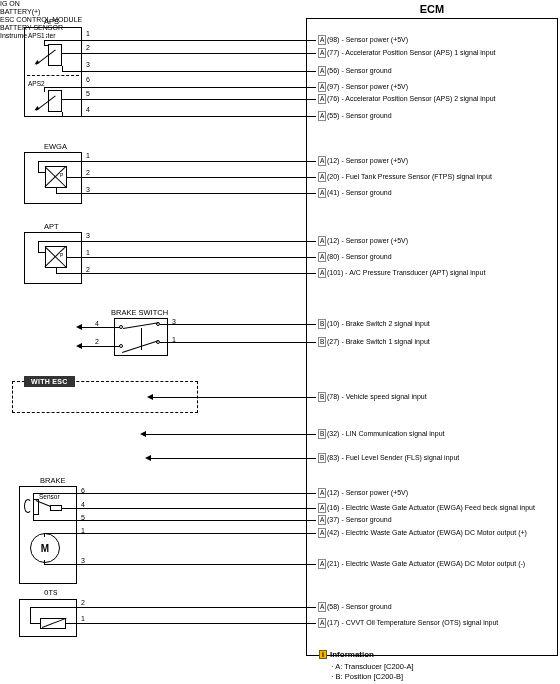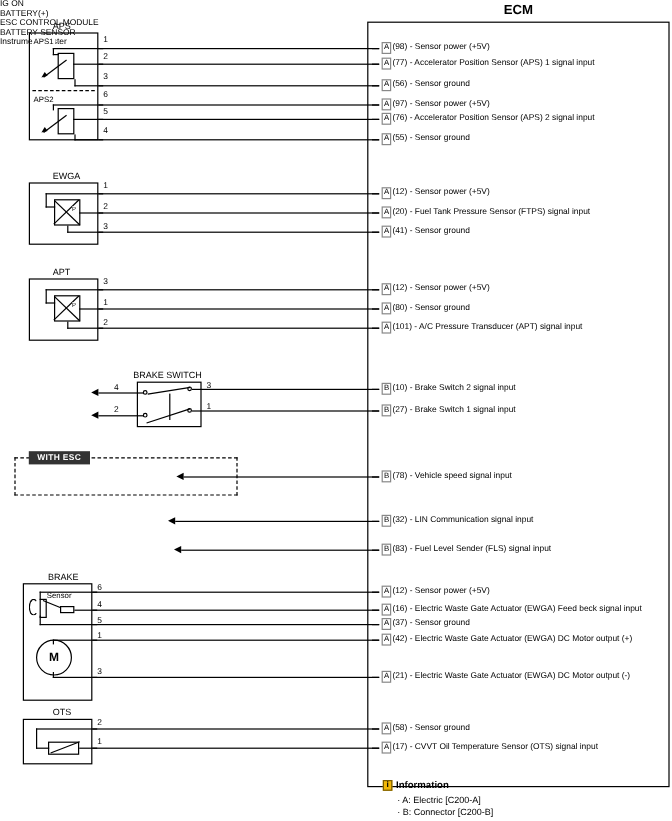--- a/index.html
+++ b/index.html
@@ -209,21 +209,21 @@
 <div class="pin" style="left:81px;top:501px;">4</div>
 <div class="pin" style="left:81px;top:514px;">5</div>
 <div class="pin" style="left:81px;top:527px;">1</div>
 <div class="pin" style="left:81px;top:557px;">3</div>
 <div class="wire" style="left:77px;top:493px;width:239px;"></div>
 <div class="wire" style="left:77px;top:508px;width:239px;"></div>
 <div class="wire" style="left:77px;top:520px;width:239px;"></div>
 <div class="wire" style="left:77px;top:533px;width:239px;"></div>
 <div class="wire" style="left:77px;top:564px;width:239px;"></div>
 
-<div class="conn-title" style="left:44px;top:589px;">OTS</div>
+<div class="conn-title" style="left:44px;top:589px;font-family:Liberation Mono, monospace;">OTS</div>
 <div class="conn" style="left:19px;top:599px;width:58px;height:38px;"></div>
 <div class="pot" style="left:40px;top:618px;width:26px;height:11px;"></div>
 <div class="diag" style="left:42px;top:627px;width:26px;transform:rotate(-21deg);"></div>
 <div class="wire" style="left:30px;top:607px;width:51px;"></div>
 <div class="vwire" style="left:30px;top:607px;height:17px;"></div>
 <div class="wire" style="left:30px;top:623px;width:11px;"></div>
 <div class="wire" style="left:66px;top:623px;width:15px;"></div>
 <div class="pin" style="left:81px;top:599px;">2</div>
 <div class="pin" style="left:81px;top:615px;">1</div>
 <div class="wire" style="left:77px;top:607px;width:239px;"></div>
@@ -299,14 +299,14 @@
     <div class="stub" style="left: 310px; top: 607px;"></div>
     <div class="code" style="left: 318px; top: 602px;">A</div>
     <div class="codetext" style="left: 327px; top: 603px;">(58) - Sensor ground</div>
     <div class="stub" style="left: 310px; top: 623px;"></div>
     <div class="code" style="left: 318px; top: 618px;">A</div>
     <div class="codetext" style="left: 327px; top: 619px;">(17) - CVVT Oil Temperature Sensor (OTS) signal input</div>
   </div>
 
 <div id="info-icon" style="left:319px;top:650px;">i</div>
 <div class="info-title" style="left:330px;top:650px;text-align:right;">Information</div>
-<div class="info-line" style="left:331px;top:662px;">· A: Electric [C200-A]</div>
-<div class="info-line" style="left:331px;top:672px;">· B: Connector [C200-B]</div>
+<div class="info-line" style="left:331px;top:662px;">· A: Transducer [C200-A]</div>
+<div class="info-line" style="left:331px;top:672px;">· B: Position [C200-B]</div>
 
 </body></html>

